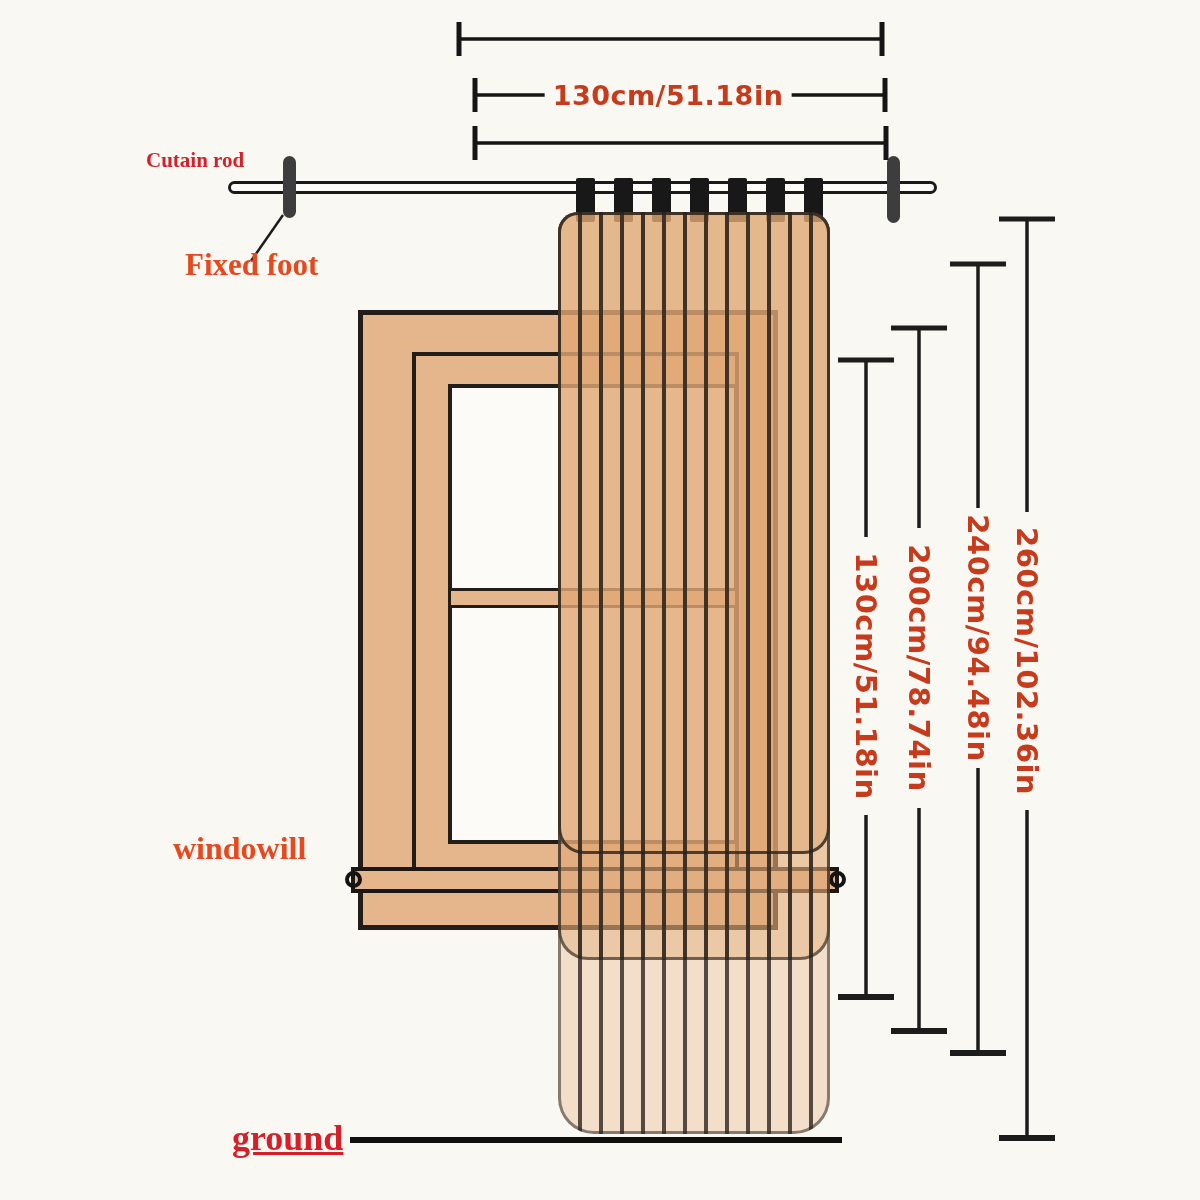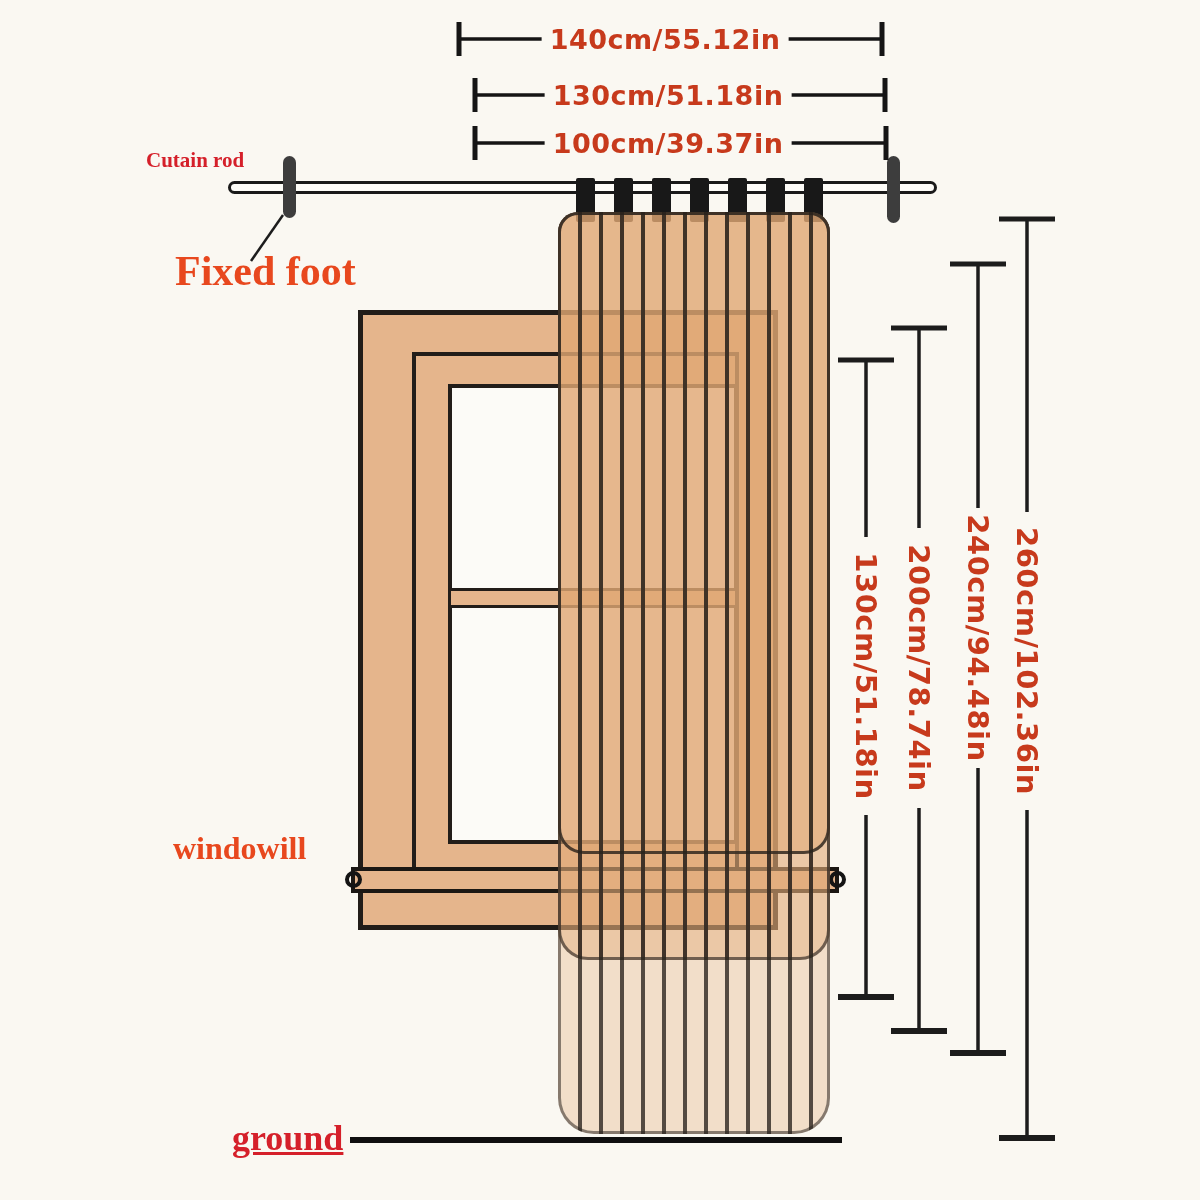--- a/index.html
+++ b/index.html
@@ -100,21 +100,21 @@
   }
 
   
   .note {
     z-index: 46; font-family: "Liberation Serif", serif;
     font-weight: bold; white-space: nowrap;
   }
   .note-red    { color: #d5202a; }
   .note-orange { color: #e8481e; }
   .note-curtain-rod { left: 146px; top: 148px; font-size: 21px; }
-  .note-fixed-foot  { left: 175px; top: 247px; font-size: 42px; }
+  .note-fixed-foot  { left: 185px; top: 247px; font-size: 31px; }
   .note-windowill   { left: 173px; top: 830px; font-size: 32px; }
   .note-ground      { left: 232px; top: 1117px; font-size: 36px; text-decoration: underline; }
 </style>
 </head>
 <body>
 
 <div class="canvas">
 
   <div class="abs win-outer"></div>
   <div class="abs win-inner"></div>
@@ -172,23 +172,21 @@
     <line x1="999" y1="219" x2="1055" y2="219" stroke="#1c1c1c" stroke-width="5"></line>
     <line x1="1027" y1="219" x2="1027" y2="512" stroke="#1c1c1c" stroke-width="3.5"></line>
     <line x1="1027" y1="810" x2="1027" y2="1138" stroke="#1c1c1c" stroke-width="3.5"></line>
     <line x1="999" y1="1138" x2="1055" y2="1138" stroke="#1c1c1c" stroke-width="6"></line>
 
     <line x1="350" y1="1140" x2="842" y2="1140" stroke="#0f0f0f" stroke-width="6"></line>
 
     <line x1="283" y1="215" x2="251" y2="261" stroke="#1c1c1c" stroke-width="2.5"></line>
   </svg>
 
-  <div class="abs dim-label-h" style="left:665px; top:39px;">140cm/55.12in</div>
   <div class="abs dim-label-h" style="left:668px; top:95px;">130cm/51.18in</div>
-  <div class="abs dim-label-h" style="left:668px; top:143px;">100cm/39.37in</div>
 
   <div class="abs dim-label-v" style="left:866px; top:676px;">130cm/51.18in</div>
   <div class="abs dim-label-v" style="left:919px; top:668px;">200cm/78.74in</div>
   <div class="abs dim-label-v" style="left:978px; top:638px;">240cm/94.48in</div>
   <div class="abs dim-label-v" style="left:1027px; top:661px;">260cm/102.36in</div>
 
   <div class="abs note note-red note-curtain-rod">Cutain rod</div>
   <div class="abs note note-orange note-fixed-foot">Fixed foot</div>
   <div class="abs note note-orange note-windowill">windowill</div>
   <div class="abs note note-red note-ground">ground</div>

